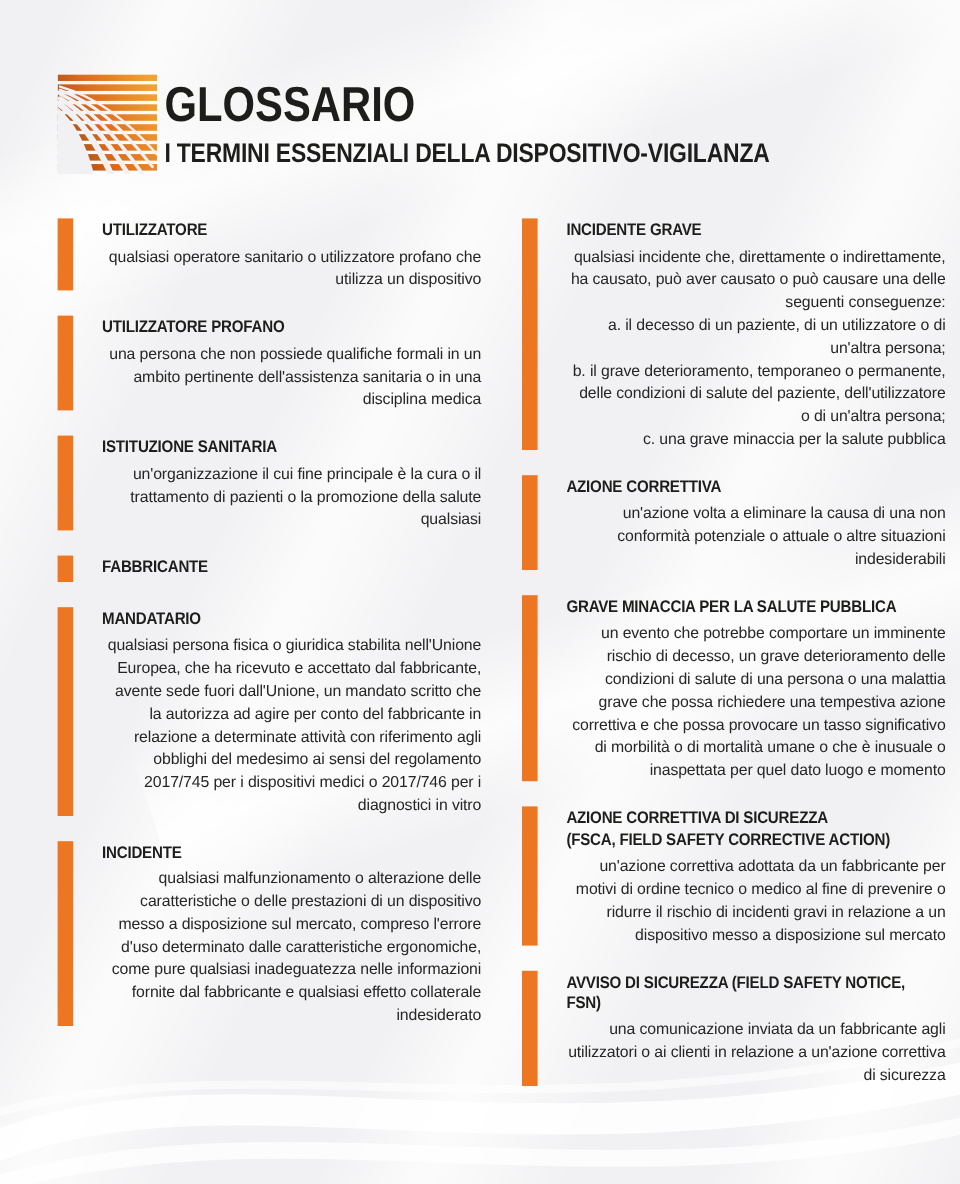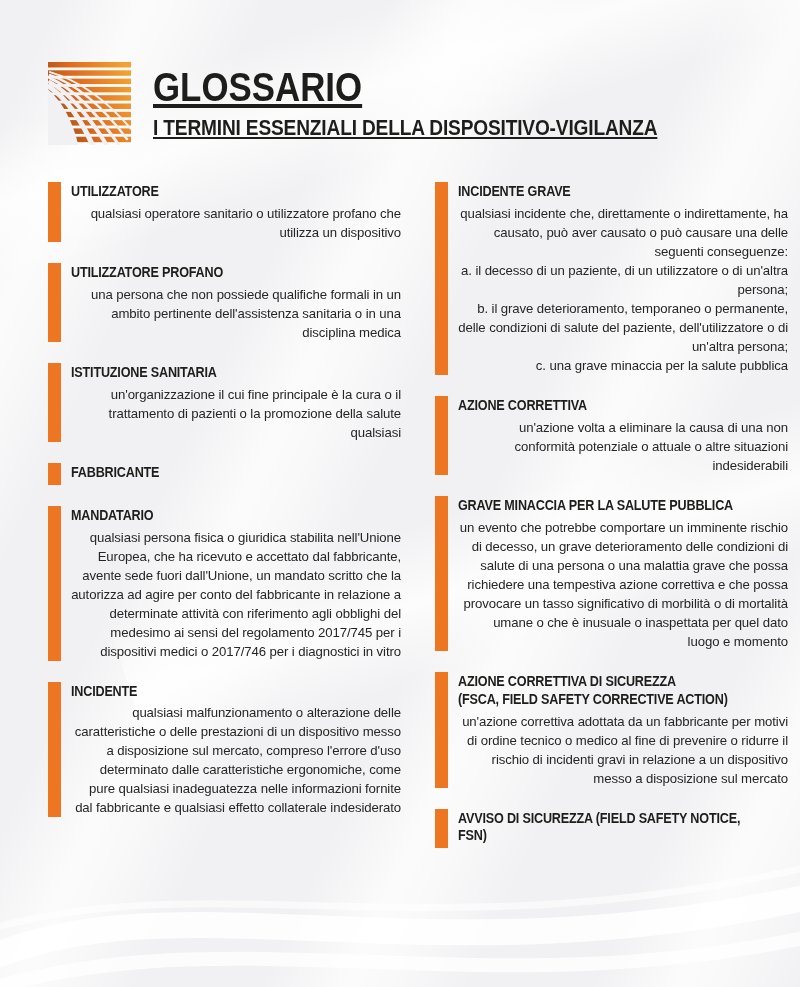--- a/index.html
+++ b/index.html
@@ -34,21 +34,21 @@
     background: linear-gradient(rgba(255,255,255,0), rgba(255,255,255,0.8), rgba(255,255,255,0));
   }
   .streak-a { top: -30px; left: -150px; transform: rotate(-18deg); }
   .streak-b { top: 420px; left: 100px; transform: rotate(-18deg); }
   .bottom-waves {
     position: absolute; left: 0; bottom: 0; width: 800px; height: 150px;
   }
   
   .header {
     position: absolute; left: 48px; top: 62px;
-    display: flex; align-items: center; gap: 22px; text-decoration: underline;
+    display: flex; align-items: center; gap: 6px;
   }
   .logo { width: 83px; height: 83px; flex: none; }
   .title-block h1 {
     margin: 0;
     font-size: 41px;
     font-weight: 700;
     line-height: 1.0;
     letter-spacing: 0px;
     transform: scaleX(0.85);
     transform-origin: left center;
@@ -66,21 +66,21 @@
   
   .content {
     position: absolute; left: 48px; top: 182px; width: 740px;
     display: flex; gap: 34px;
   }
   .col {
     flex: 1 1 0;
     display: flex; flex-direction: column; gap: 21px;
     min-width: 0;
   }
-  .entry { display: flex; gap: 10px; }
+  .entry { display: flex; gap: 24px; }
   .entry .bar {
     width: 13px; flex: none;
     background: #ED7623;
     align-self: stretch;
   }
   .entry .etext { flex: 1; min-width: 0; padding-top: 1px; }
   .entry h3 {
     margin: 0 0 3px 0;
     font-size: 14px;
     font-weight: 700;
@@ -228,18 +228,19 @@
         <div class="etext">
           <h3>AZIONE CORRETTIVA DI SICUREZZA
 (FSCA, FIELD SAFETY CORRECTIVE ACTION)</h3>
           <p>un'azione correttiva adottata da un fabbricante per motivi di ordine tecnico o medico al fine di prevenire o ridurre il rischio di incidenti gravi in relazione a un dispositivo messo a disposizione sul mercato</p>
         </div>
       </div>
       <div class="entry">
         <span class="bar"></span>
         <div class="etext">
           <h3>AVVISO DI SICUREZZA (FIELD SAFETY NOTICE, FSN)</h3>
+          <p>una comunicazione inviata da un fabbricante agli utilizzatori o ai clienti in relazione a un'azione correttiva di sicurezza</p>
         </div>
       </div>
     </div>
 
   </div>
 </div>
 
 </body></html>

